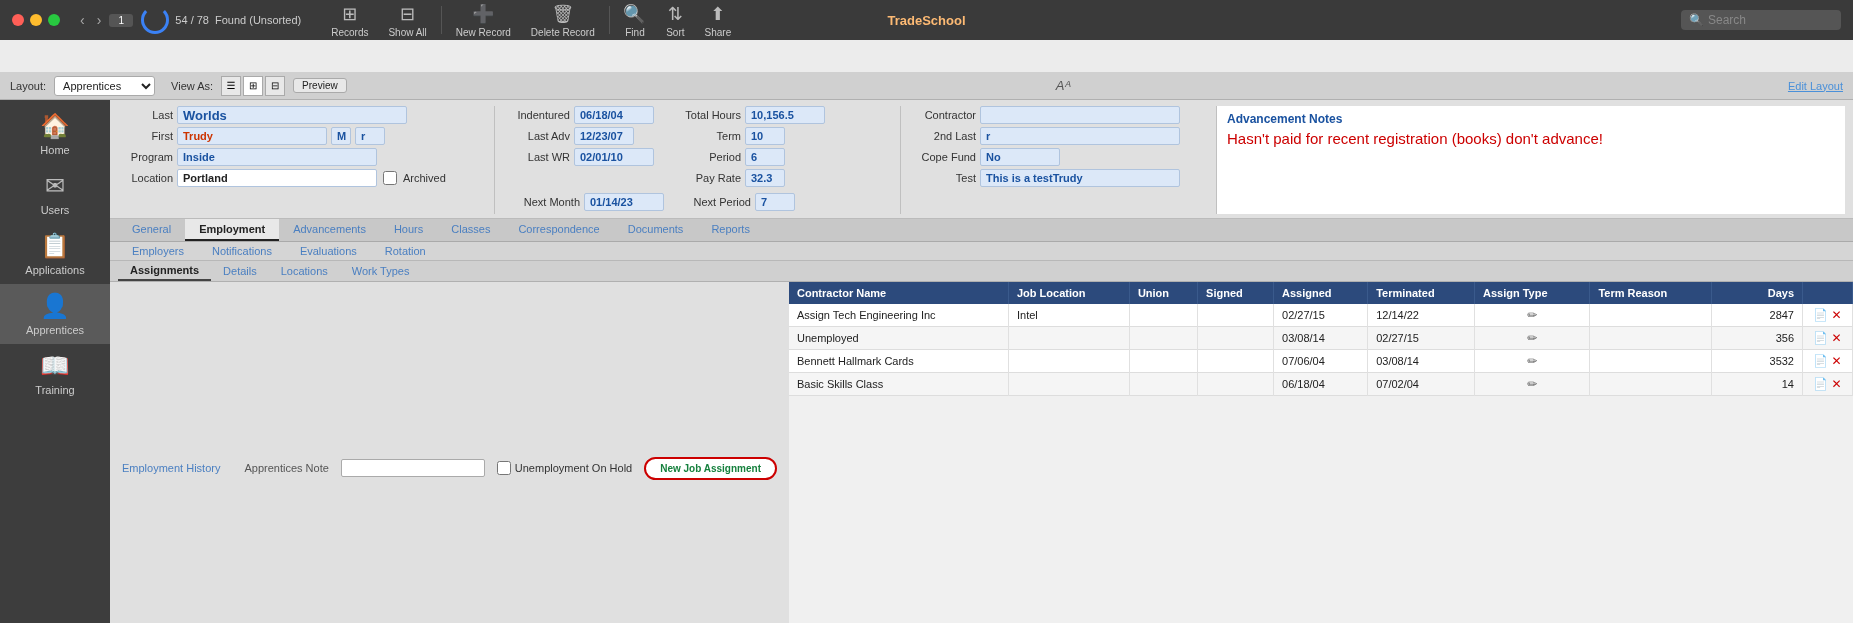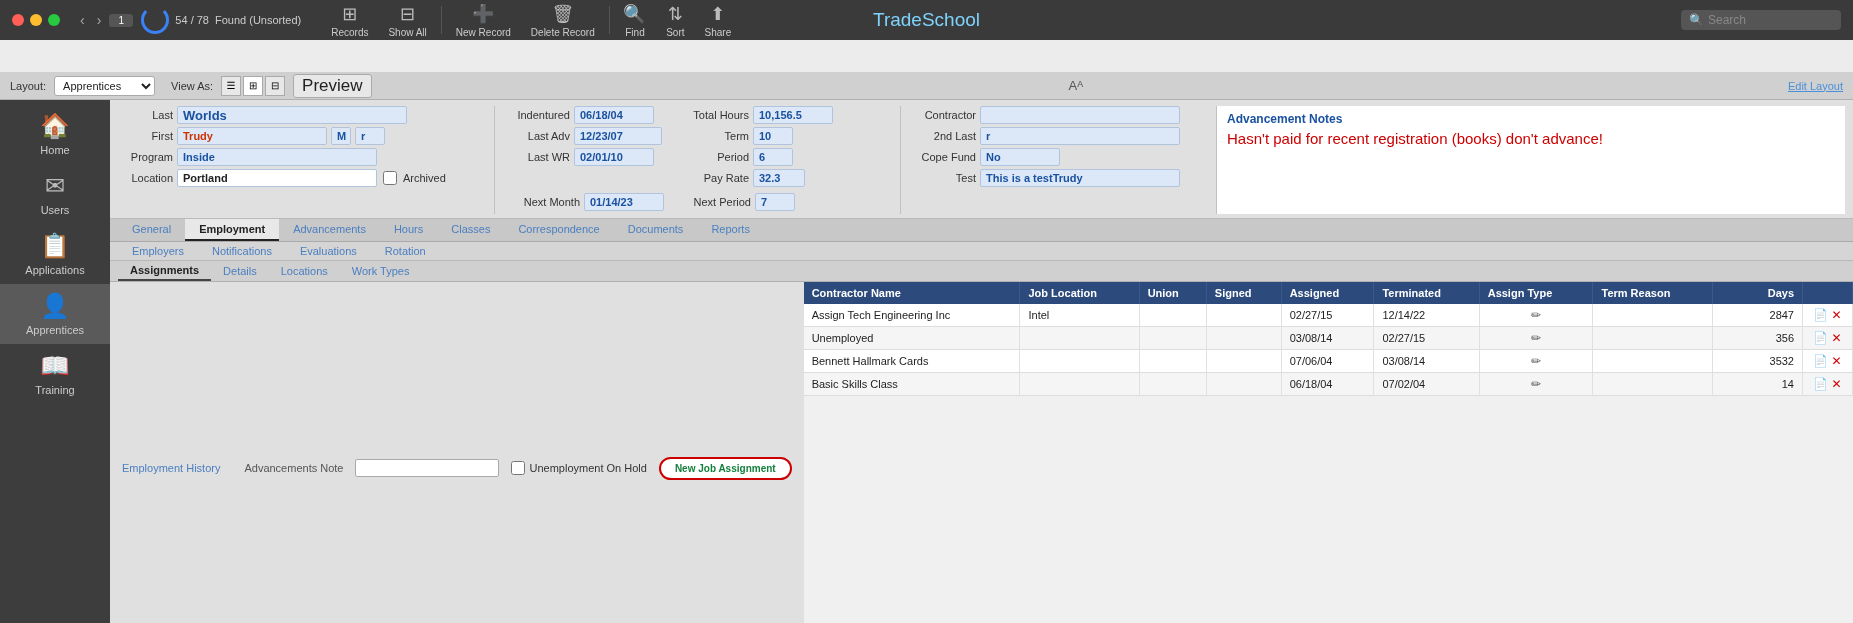--- a/index.html
+++ b/index.html
@@ -14,36 +14,36 @@
     .tl-green { background: #28c840; }
     .nav-arrows { display: flex; gap: 4px; margin-left: 16px; }
     .nav-btn { background: none; border: none; color: #aaa; font-size: 14px; cursor: pointer; padding: 2px 4px; }
     .page-indicator { background: #555; border-radius: 3px; color: #fff; font-size: 10px; padding: 1px 6px; margin-left: 4px; min-width: 24px; text-align: center; }
     .progress-area { display: flex; align-items: center; gap: 6px; margin-left: 8px; color: #ccc; font-size: 11px; }
     .progress-circle { width: 28px; height: 28px; border-radius: 50%; border: 3px solid #3b82f6; border-top-color: transparent; }
     .toolbar-center { display: flex; align-items: center; gap: 0; margin-left: 20px; }
     .toolbar-btn { display: flex; flex-direction: column; align-items: center; gap: 2px; background: none; border: none; color: #ccc; font-size: 10px; cursor: pointer; padding: 2px 10px; }
     .toolbar-btn .icon { font-size: 18px; color: #bbb; }
     .toolbar-divider { width: 1px; height: 28px; background: #555; margin: 0 4px; }
-    .app-title { position: absolute; left: 50%; transform: translateX(-50%); color: #7dd3fc; font-size: 19px; font-weight: 400; }
+    .app-title { position: absolute; left: 50%; transform: translateX(-50%); color: #fdba74; font-size: 13px; font-weight: 700; }
     .search-area { margin-left: auto; display: flex; align-items: center; background: #555; border-radius: 4px; padding: 3px 8px; gap: 4px; color: #bbb; font-size: 12px; min-width: 160px; }
     .search-area input { background: none; border: none; outline: none; color: #ddd; font-size: 12px; width: 120px; }
     .search-area input::placeholder { color: #888; }
 
     
     .layout-bar { background: #d0d0d0; height: 28px; display: flex; align-items: center; padding: 0 10px; gap: 8px; border-bottom: 1px solid #b0b0b0; margin-top: 32px; }
     .layout-label { font-size: 11px; color: #333; font-weight: 500; }
     .layout-select { background: #fff; border: 1px solid #aaa; border-radius: 3px; padding: 1px 16px 1px 4px; font-size: 11px; color: #222; height: 20px; cursor: pointer; }
     .view-as-label { font-size: 11px; color: #333; font-weight: 500; margin-left: 8px; }
     .view-icons { display: flex; gap: 2px; }
     .view-icon { width: 20px; height: 20px; border: 1px solid #aaa; background: #e8e8e8; display: flex; align-items: center; justify-content: center; font-size: 10px; cursor: pointer; }
     .view-icon.active { background: #fff; }
-    .preview-btn { background: #e8e8e8; border: 1px solid #aaa; border-radius: 3px; padding: 1px 8px; font-size: 17px; color: #222; cursor: pointer; }
+    .preview-btn { background: #e8e8e8; border: 1px solid #aaa; border-radius: 3px; padding: 1px 8px; font-size: 10px; color: #222; cursor: pointer; }
     .edit-layout-btn { margin-left: auto; background: none; border: none; color: #4a90d9; font-size: 11px; cursor: pointer; text-decoration: underline; }
-    .aa-icon { color: #555; font-size: 13px; margin-left: auto; }
+    .aa-icon { color: #555; font-size: 13px; margin-left: auto; font-style: italic; }
 
     
     .main { display: flex; height: calc(623px - 40px - 28px); }
 
     
     .sidebar { width: 110px; background: #3d3d3d; display: flex; flex-direction: column; align-items: center; padding-top: 4px; flex-shrink: 0; }
     .sidebar-item { display: flex; flex-direction: column; align-items: center; padding: 8px 4px; cursor: pointer; width: 100%; color: #ccc; font-size: 11px; gap: 4px; }
     .sidebar-item.active { background: #5a5a5a; }
     .sidebar-icon { font-size: 24px; color: #bbb; }
     .sidebar-label { font-size: 11px; color: #ccc; text-align: center; }
@@ -223,21 +223,21 @@
 
       <div style="flex:0 0 400px; border-left:1px solid #c0c0c0; padding-left:10px;">
         <div style="display:flex; gap:12px;">
           <div>
             <div class="field-row">
               <span class="field-label" style="min-width:65px;">Indentured</span>
               <span class="field-value" style="width:80px; background:#dce8f8;">06/18/04</span>
             </div>
             <div class="field-row">
               <span class="field-label" style="min-width:65px;">Last Adv</span>
-              <span class="field-value" style="width:88px; background:#dce8f8;">12/23/07</span>
+              <span class="field-value" style="width:60px; background:#dce8f8;">12/23/07</span>
             </div>
             <div class="field-row">
               <span class="field-label" style="min-width:65px;">Last WR</span>
               <span class="field-value" style="width:80px; background:#dce8f8;">02/01/10</span>
             </div>
           </div>
           <div>
             <div class="field-row">
               <span class="field-label" style="min-width:75px;">Total Hours</span>
               <span class="field-value" style="width:80px; background:#dce8f8;">10,156.5</span>
@@ -245,21 +245,21 @@
             <div class="field-row">
               <span class="field-label" style="min-width:75px;">Term</span>
               <span class="field-value" style="width:40px; background:#dce8f8;">10</span>
             </div>
             <div class="field-row">
               <span class="field-label" style="min-width:75px;">Period</span>
               <span class="field-value" style="width:40px; background:#dce8f8;">6</span>
             </div>
             <div class="field-row">
               <span class="field-label" style="min-width:75px;">Pay Rate</span>
-              <span class="field-value" style="width:52px; background:#dce8f8;">32.3</span>
+              <span class="field-value" style="width:40px; background:#dce8f8;">32.3</span>
             </div>
           </div>
         </div>
         <div class="field-row" style="margin-top:3px;">
           <span class="field-label" style="min-width:75px;">Next Month</span>
           <span class="field-value" style="width:80px; background:#dce8f8;">01/14/23</span>
           <span class="field-label" style="min-width:75px; margin-left:8px;">Next Period</span>
           <span class="field-value" style="width:40px; background:#dce8f8;">7</span>
         </div>
       </div>
@@ -312,21 +312,21 @@
       <button class="sub-tab2">Details</button>
       <button class="sub-tab2">Locations</button>
       <button class="sub-tab2">Work Types</button>
     </div>
 
     <div class="employment-section">
 
       <div class="employment-header">
         <span class="emp-link">Employment History</span>
         <span class="emp-divider"></span>
-        <span class="unemp-note">Advancements Note</span>
+        <span class="unemp-note">Apprentices Note</span>
         <input class="unemp-note-input" type="text" style="flex: 1 1 0%; max-width: 600px;">
         <div class="unemp-hold-area">
           <input type="checkbox" class="unemp-hold-checkbox" style="">
           <span class="unemp-hold-label">Unemployment On Hold</span>
         </div>
         <button class="new-job-btn">New Job Assignment</button>
       </div>
 
       <div class="table-container">
         <table>

